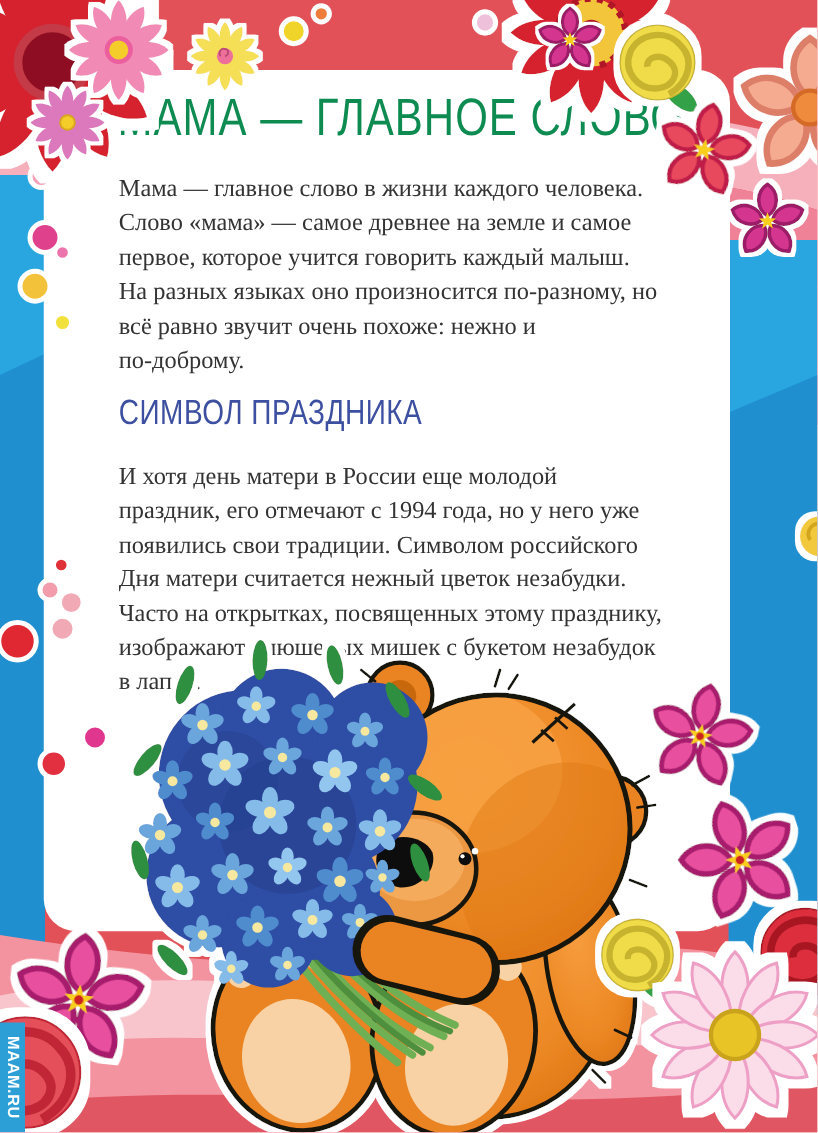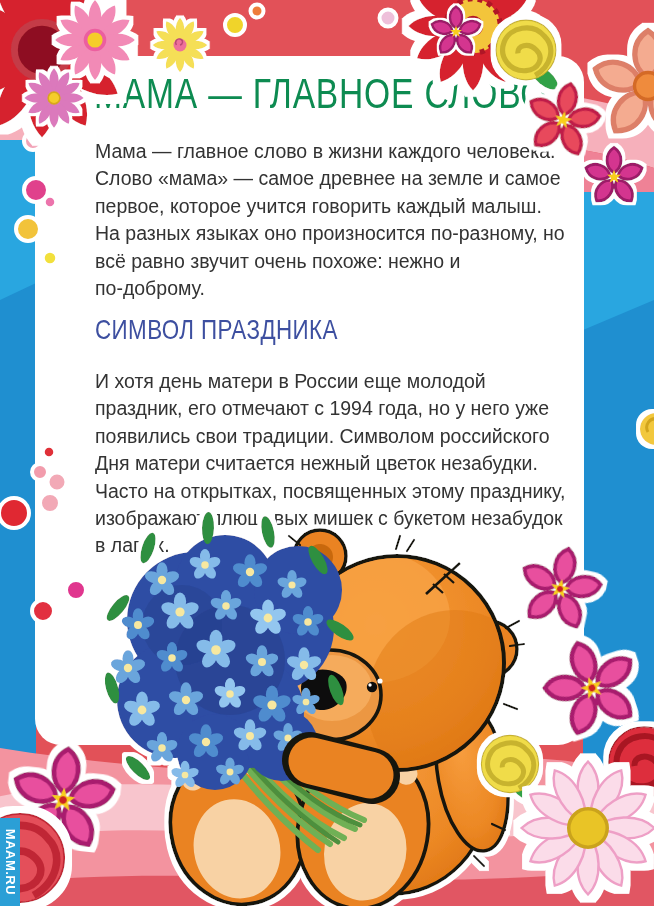--- a/index.html
+++ b/index.html
@@ -6,21 +6,21 @@
   .stage{position:relative;width:654px;height:906px;overflow:hidden;background:#e25158;
          font-family:"Liberation Sans",sans-serif;}
   .stage svg{position:absolute;left:0;top:0;}
   #bg-art{z-index:0;}
   .card{position:absolute;left:35px;top:56px;width:549px;height:689px;background:#ffffff;
         border-radius:26px;z-index:1;}
   #decor-art{z-index:2;pointer-events:none;}
   .title{position:absolute;left:59px;top:16px;margin:0;font-weight:400;font-size:42px;line-height:1.05;
          color:#0d8b51;transform:scaleX(.8);transform-origin:left top;white-space:nowrap;letter-spacing:1px;}
   .body-text{position:absolute;left:60px;margin:0;width:478px;font-size:19.5px;line-height:27.4px;
-         color:#333333;white-space:pre-line;}
+         color:#333333;white-space:pre-line;font-family:Liberation Serif, serif;}
   #intro{top:82px;}
   .subhead{position:absolute;left:60px;top:260px;margin:0;font-weight:400;font-size:28px;line-height:1;
          color:#3d4fa0;transform:scaleX(.8);transform-origin:left top;white-space:nowrap;letter-spacing:.5px;}
   #section{top:312px;}
   .watermark{position:absolute;left:-34px;top:852px;width:88px;height:20px;transform:rotate(90deg);
          background:#2b9fd6;color:#ffffff;font-weight:700;font-size:13px;line-height:20px;
          text-align:center;letter-spacing:.5px;z-index:5;}
 </style>
 </head>
 <body>

